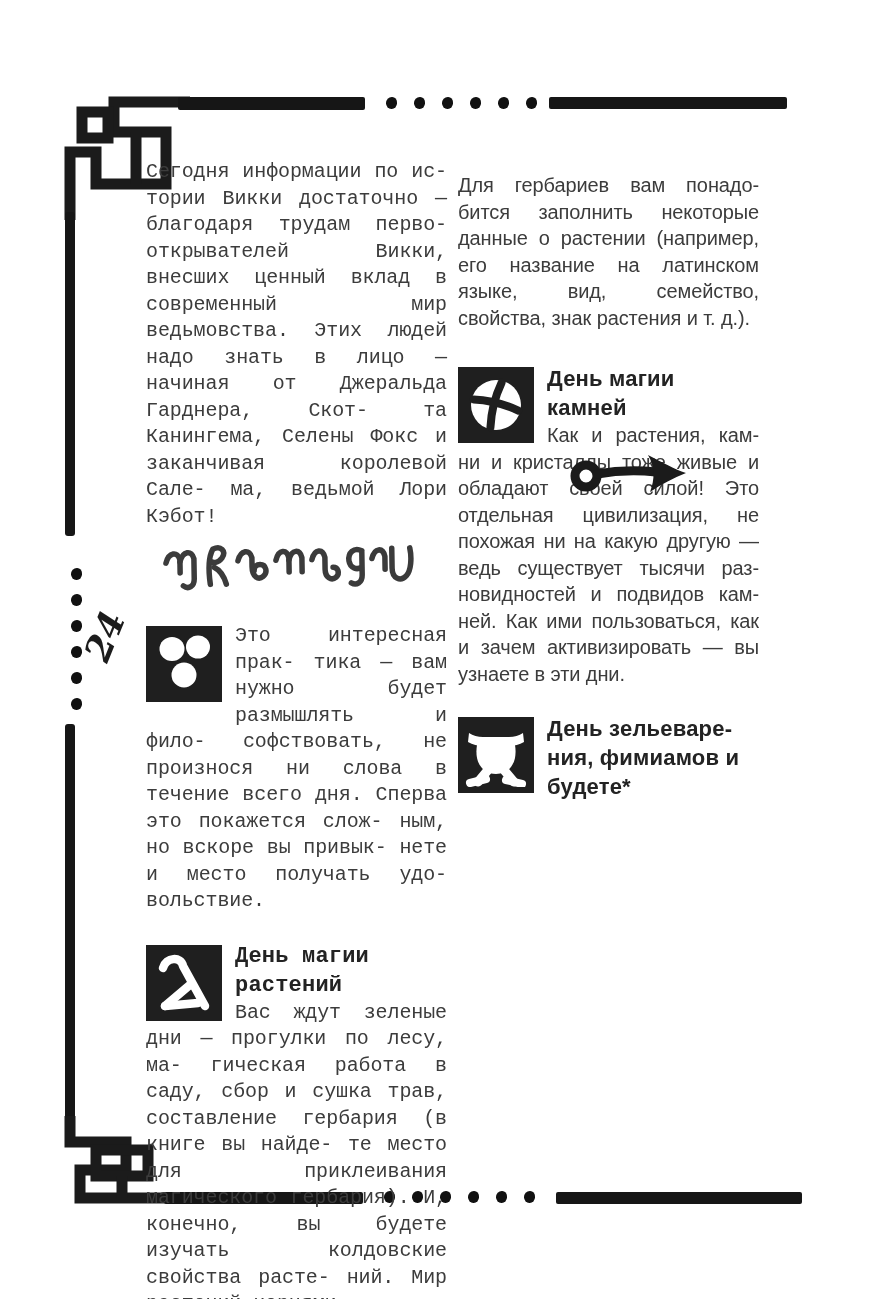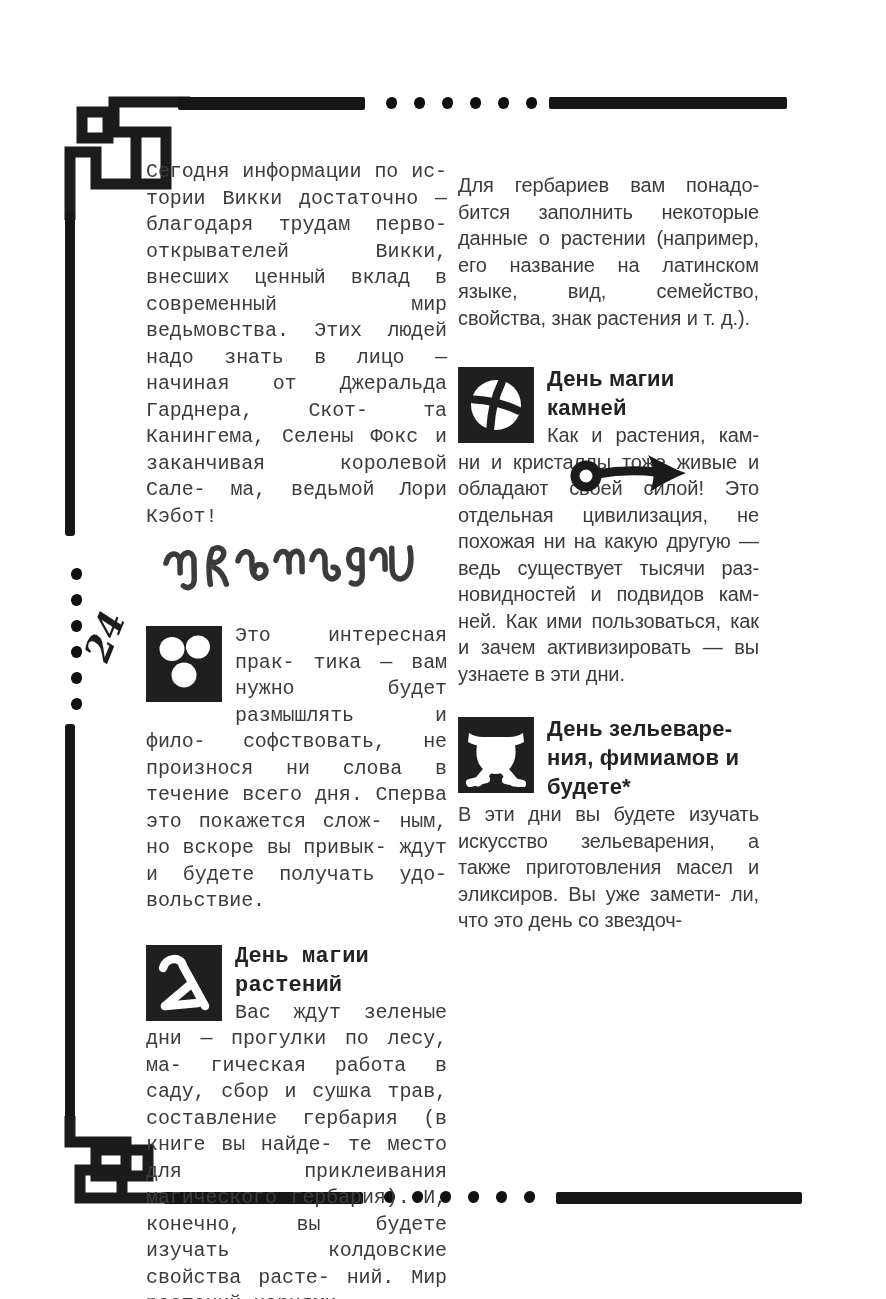--- a/index.html
+++ b/index.html
@@ -125,21 +125,21 @@
     </div>
 
     <div class="section">
       <div class="icon-box">
         <svg width="64" height="64" viewBox="0 0 64 64">
           <ellipse cx="20" cy="17" rx="12.5" ry="12" fill="#fff"></ellipse>
           <ellipse cx="46" cy="15" rx="12" ry="11.5" fill="#fff"></ellipse>
           <ellipse cx="32" cy="43" rx="12.5" ry="12.5" fill="#fff"></ellipse>
         </svg>
       </div>
-      <p class="body">Это интересная прак- тика — вам нужно будет размышлять и фило- софствовать, не произнося ни слова в течение всего дня. Сперва это покажется слож- ным, но вскоре вы привык- ждут и будете получать удо- вольствие.</p>
+      <p class="body">Это интересная прак- тика — вам нужно будет размышлять и фило- софствовать, не произнося ни слова в течение всего дня. Сперва это покажется слож- ным, но вскоре вы привык- нете и место получать удо- вольствие.</p>
     </div>
 
     <div class="section">
       <div class="icon-box">
         <svg width="64" height="64" viewBox="0 0 64 64">
           <g stroke="#fff" stroke-width="8.5" fill="none" stroke-linecap="round" stroke-linejoin="round">
             <path d="M 11,17 C 14,6 29,5 31,15 L 53,55"></path>
             <path d="M 39,33 L 13,55"></path>
             <path d="M 13,55 L 46,52"></path>
           </g>
@@ -190,17 +190,16 @@
           </g>
           <g stroke="#fff" stroke-width="8" stroke-linecap="round">
             <path d="M 6,60 L 22,56"></path>
             <path d="M 42,57 L 58,61"></path>
           </g>
         </svg>
       </div>
       <h2 class="sec-title">День зельеваре-
 ния, фимиамов и
 будете*</h2>
-      <p class="body">В эти дни вы будете изучать искусство зельеварения, а также приготовления масел и эликсиров. Вы уже замети- ли, что это день со звездоч-</p>
     </div>
   </div>
 
 </div>
 
 </body></html>

